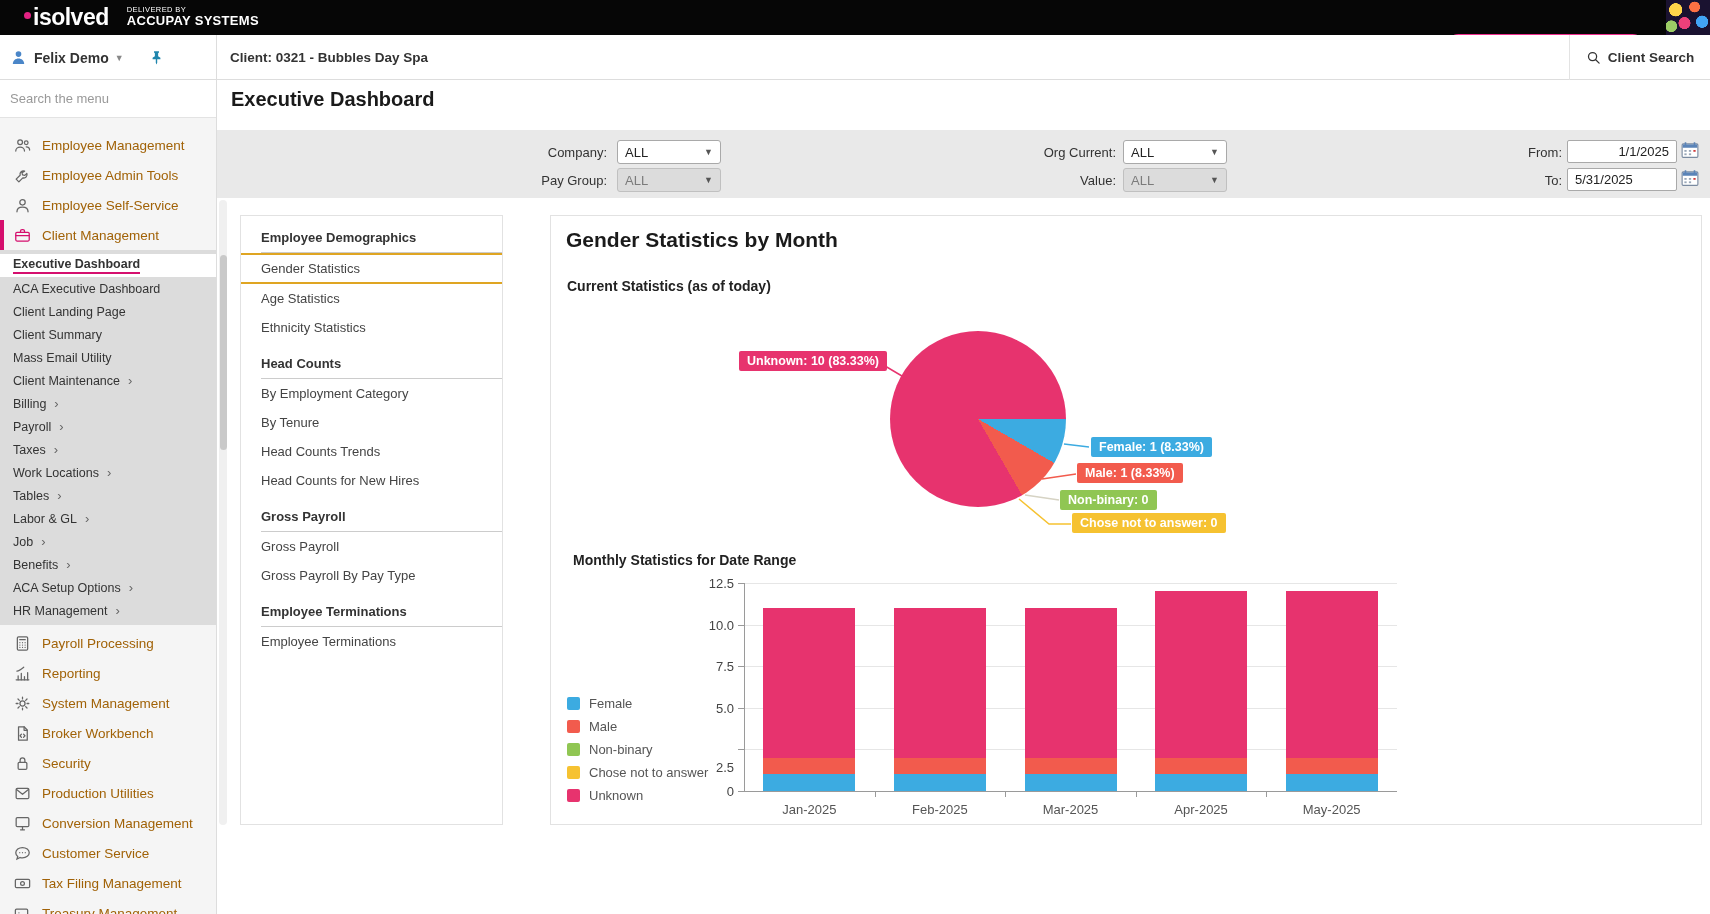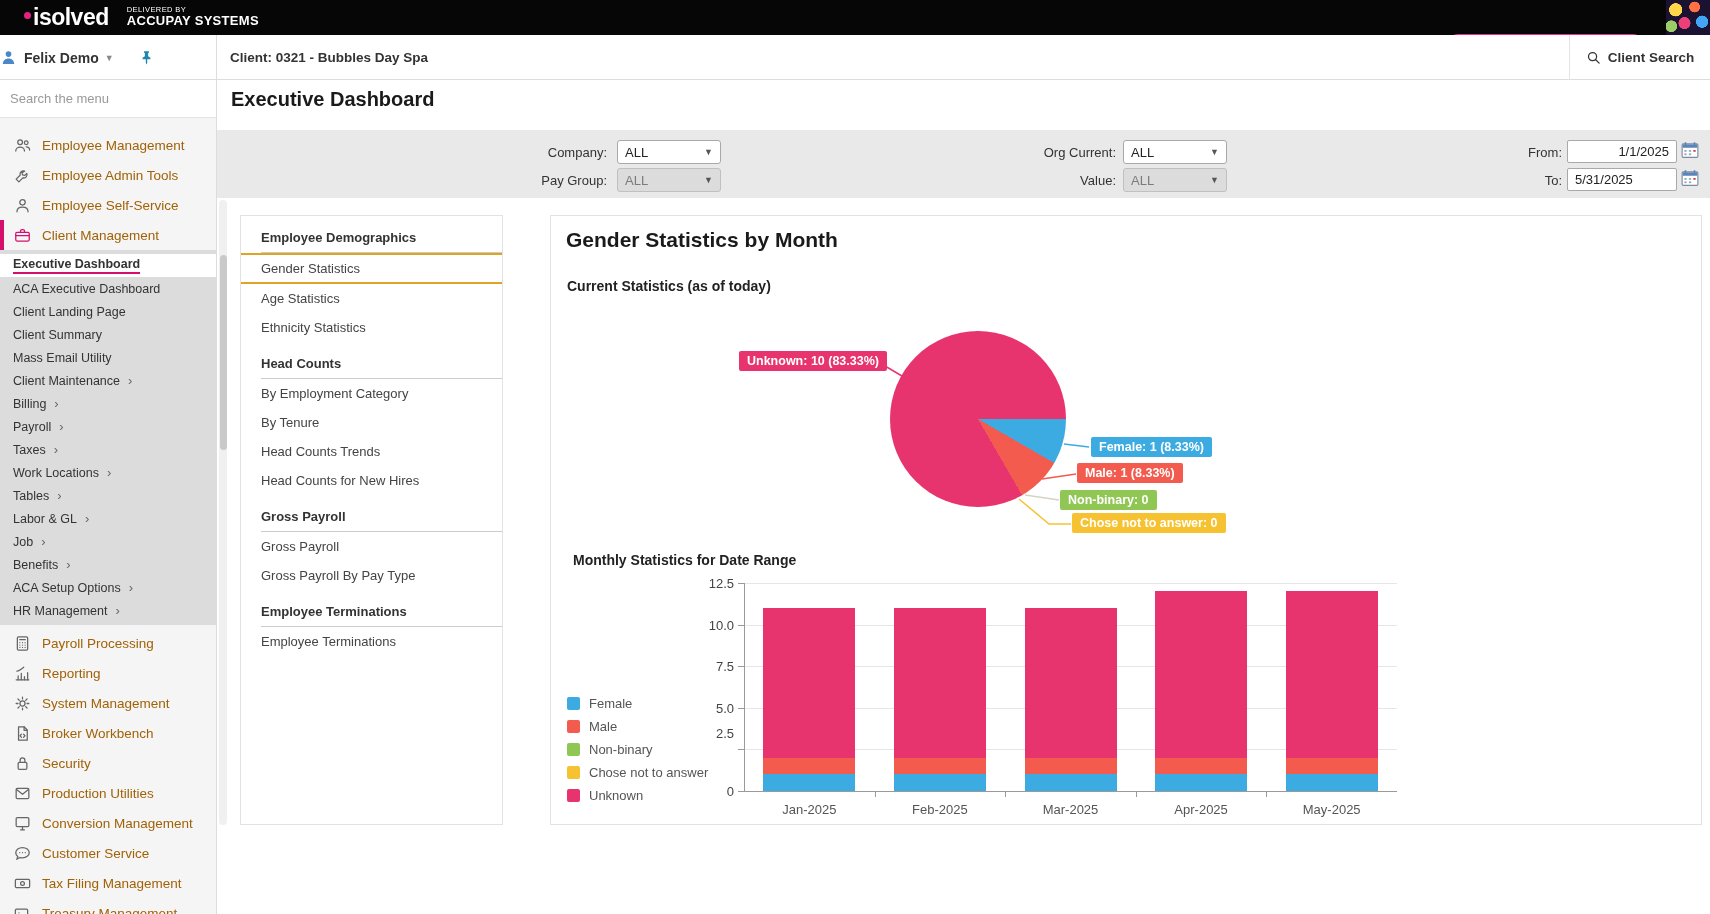--- a/index.html
+++ b/index.html
@@ -28,21 +28,21 @@
       radial-gradient(circle at 22% 28%,#ffd54a 0 15%,transparent 16%),
       radial-gradient(circle at 65% 20%,#ff7043 0 13%,transparent 14%),
       radial-gradient(circle at 42% 66%,#ec407a 0 17%,transparent 18%),
       radial-gradient(circle at 82% 62%,#42a5f5 0 14%,transparent 15%),
       radial-gradient(circle at 12% 75%,#9ccc65 0 12%,transparent 13%),#1a1230;cursor:pointer;}
 
   
   .subheader{position:absolute;left:0;top:35px;width:1710px;height:45px;background:#fff;
              border-bottom:1px solid #ddd;}
   .user-cell{position:absolute;left:0;top:0;width:217px;height:45px;border-right:1px solid #ddd;
-             display:flex;align-items:center;}
+             display:flex;align-items:center;padding-left:10px;}
   .user-cell .uicon{width:17px;height:17px;margin-right:7px;}
   .user-name{font-size:14px;font-weight:bold;color:#333;cursor:pointer;}
   .user-caret{font-size:9px;color:#888;margin-left:6px;cursor:pointer;}
   .pin{width:17px;height:17px;margin-left:24px;cursor:pointer;}
   .client-label{position:absolute;left:230px;top:0;height:45px;line-height:45px;
                 font-size:13.5px;font-weight:bold;color:#333;}
   .client-search{position:absolute;left:1569px;top:0;height:45px;width:141px;
                  border-left:1px solid #e3e3e3;display:flex;align-items:center;
                  justify-content:center;gap:7px;cursor:pointer;}
   .client-search svg{width:15px;height:15px;}
@@ -482,21 +482,21 @@
         <div class="legend-item">
           <span class="legend-swatch" style="background: rgb(231, 51, 110);"></span>
           <span class="legend-label">Unknown</span>
         </div>
       </div>
     <div class="bar-plot" id="bar-plot">
         <div class="ytick" style="top: 208px;"></div>
         <div class="ylabel" style="top: 208px;">0</div>
         <div class="gridline" style="top: 166.4px;"></div>
         <div class="ytick" style="top: 166.4px;"></div>
-        <div class="ylabel" style="top: 150px; text-align: center;">2.5</div>
+        <div class="ylabel" style="top: 184px; text-align: center;">2.5</div>
         <div class="gridline" style="top: 124.8px;"></div>
         <div class="ytick" style="top: 124.8px;"></div>
         <div class="ylabel" style="top: 124.8px;">5.0</div>
         <div class="gridline" style="top: 83.2px;"></div>
         <div class="ytick" style="top: 83.2px;"></div>
         <div class="ylabel" style="top: 83.2px;">7.5</div>
         <div class="gridline" style="top: 41.6px;"></div>
         <div class="ytick" style="top: 41.6px;"></div>
         <div class="ylabel" style="top: 41.6px;">10.0</div>
         <div class="gridline" style="top: 0px;"></div>

